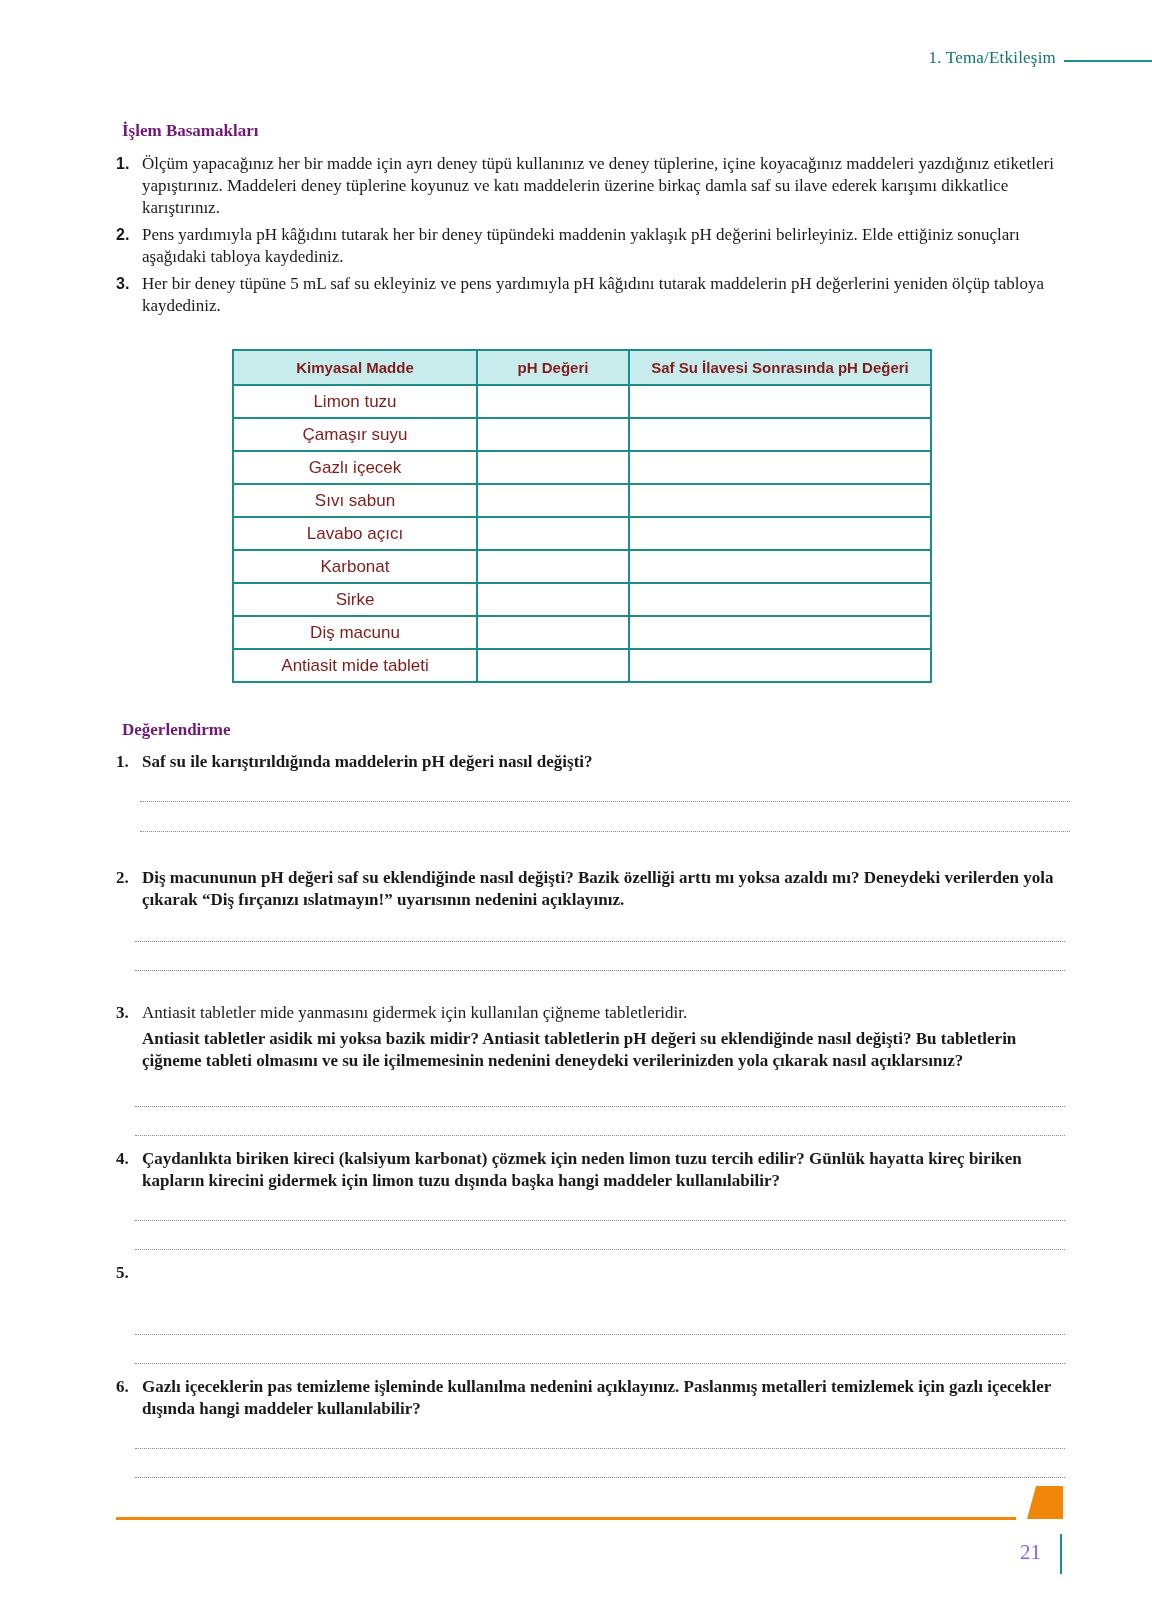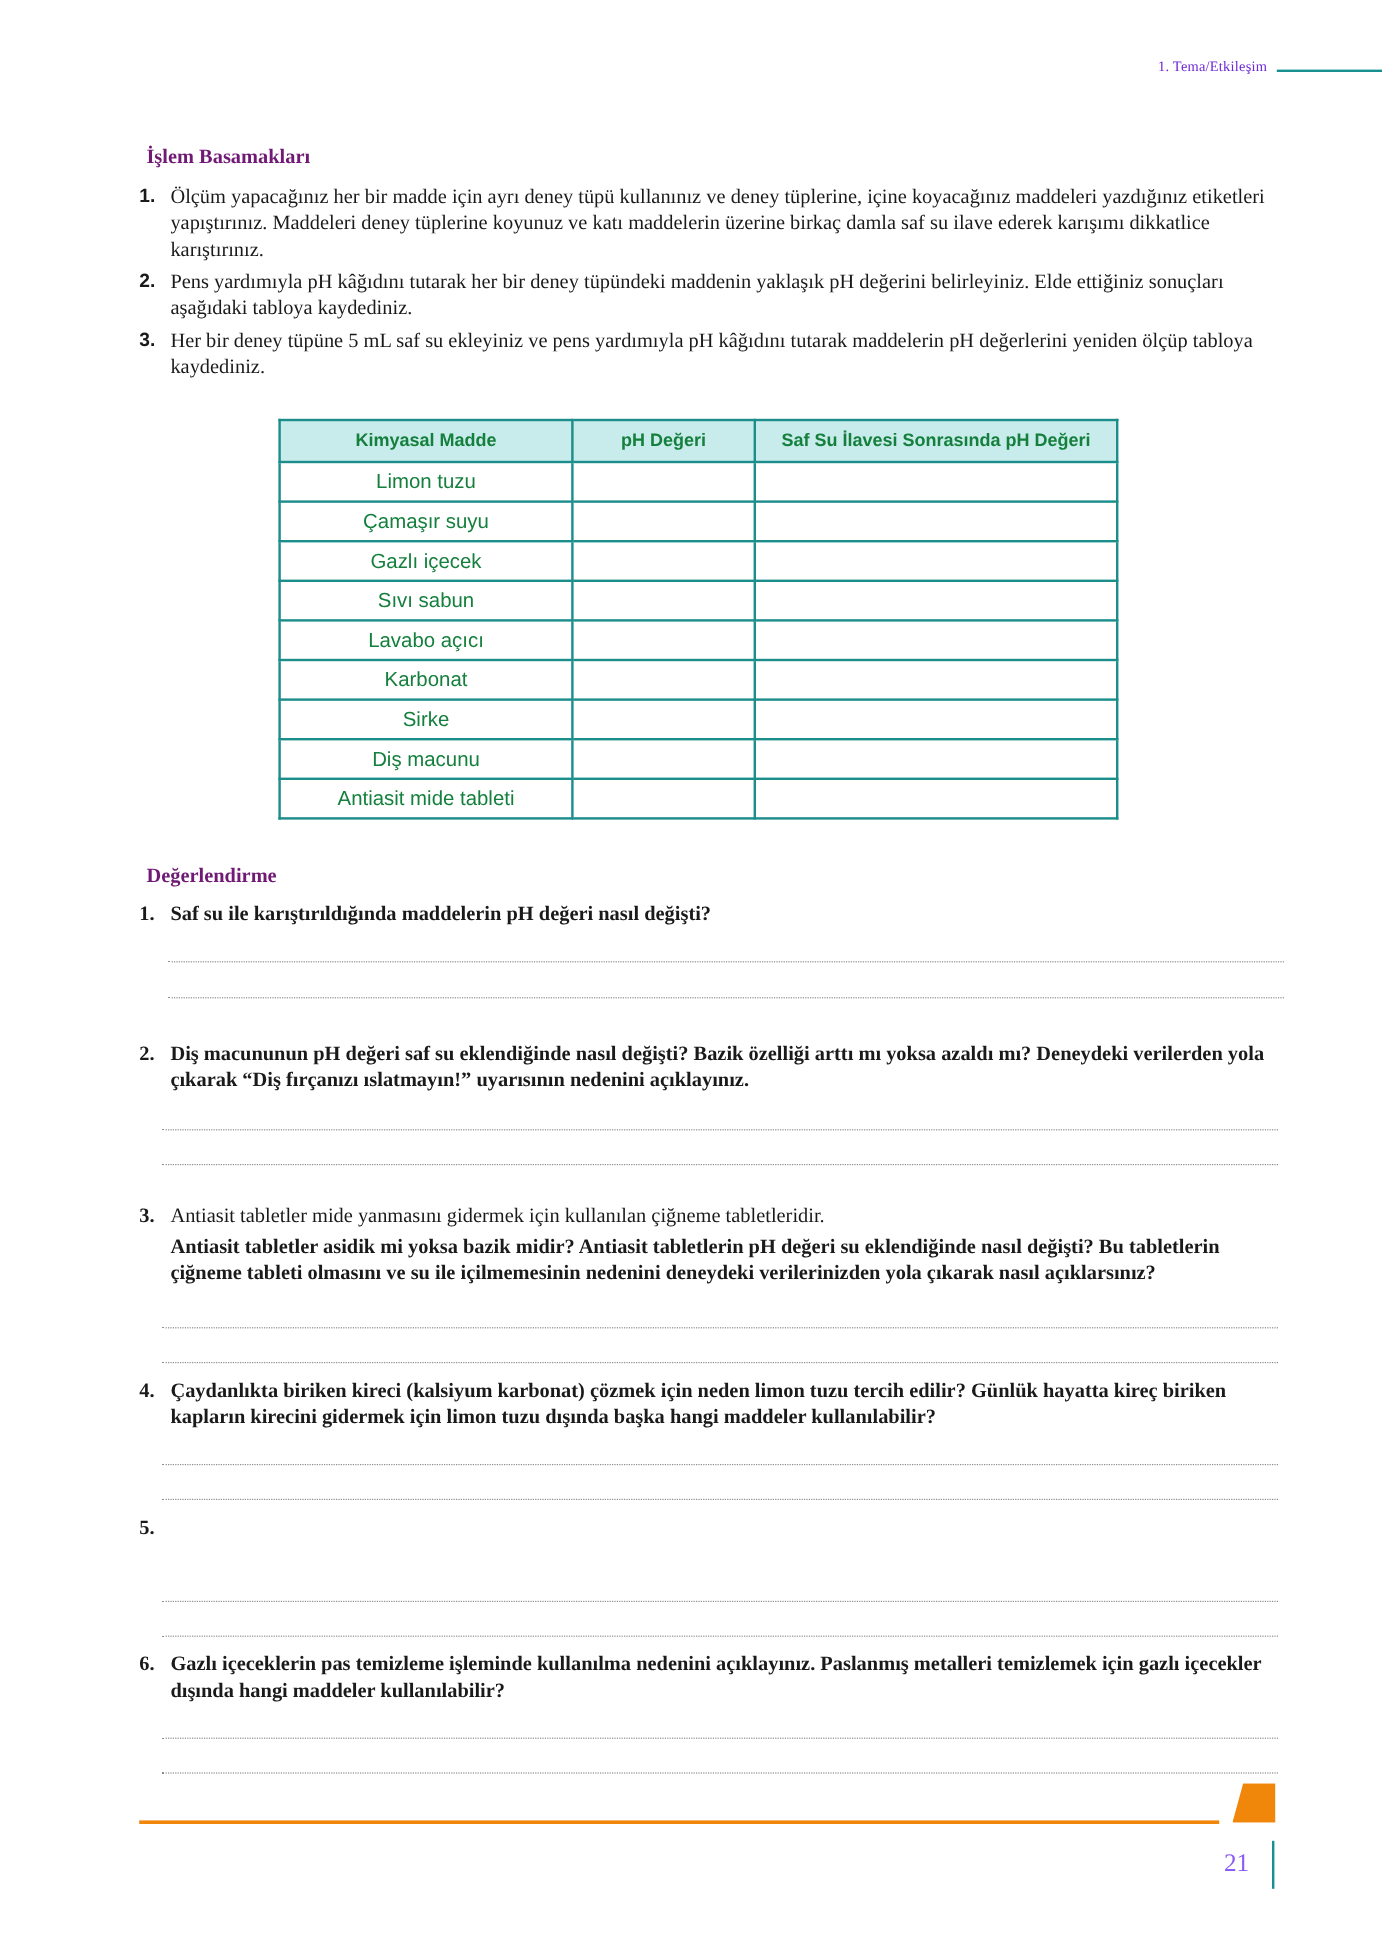--- a/index.html
+++ b/index.html
@@ -1,28 +1,28 @@
 <!DOCTYPE html>
 <html><head>
 <meta charset="utf-8">
 <style>
   html, body { margin: 0; padding: 0; background: #ffffff; }
   body { width: 1152px; height: 1624px; position: relative; overflow: hidden;
          font-family: "DejaVu Serif", "Liberation Serif", serif; color: #1a1a1a; }
   .header { position: absolute; top: 48px; right: 0; display: flex; align-items: center; }
-  .header-text { font-family: "Liberation Serif", serif; font-size: 12px; color: #6d28d9; letter-spacing: 0.2px; }
+  .header-text { font-family: "Liberation Serif", serif; font-size: 17px; color: #0f766e; letter-spacing: 0.2px; }
   .header-line { width: 88px; height: 2px; background: #18908f; margin-left: 8px; margin-top: 6px; margin-right: 0; }
   .section-title { position: absolute; left: 122px; font-family: "Liberation Serif", serif; font-weight: bold;
                    font-size: 17px; color: #701a75; }
   .steps { position: absolute; left: 116px; top: 153px; width: 950px; margin: 0; padding: 0; list-style: none;
            font-family: "Liberation Serif", serif; font-size: 17px; line-height: 22px; }
   .steps li { position: relative; padding-left: 26px; margin-bottom: 5px; }
   .steps .num { position: absolute; left: 0; top: 0; font-weight: bold; font-family: "Liberation Sans", sans-serif; font-size: 16px; }
   table.data { position: absolute; left: 232px; top: 349px; border-collapse: collapse;
-               font-family: "Liberation Sans", sans-serif; font-size: 17px; color: #15803d; }
+               font-family: "Liberation Sans", sans-serif; font-size: 17px; color: #7f1d1d; }
   table.data th, table.data td { border: 2px solid #1b8d8a; text-align: center; height: 31px; padding: 0; }
   table.data th { background: #c8ebeb; font-weight: bold; font-size: 15px; height: 33px; }
   .c1 { width: 242px; } .c2 { width: 150px; } .c3 { width: 300px; }
   .eval { position: absolute; left: 116px; width: 950px; font-family: "Liberation Serif", serif; font-size: 17px; line-height: 22px; }
   .q { position: relative; padding-left: 26px; font-weight: bold; }
   .q .num { position: absolute; left: 0; top: 0; font-weight: bold; }
   .q .intro { font-weight: normal; display: block; margin-bottom: 4px; margin-top: 19px; }
   .dots { position: absolute; height: 0; border-top: 1.5px dotted #8c8c8c; }
   .footer-line { position: absolute; left: 116px; top: 1517px; width: 900px; height: 3px; background: #f0860a; }
   .footer-tab { position: absolute; left: 1027px; top: 1486px; width: 36px; height: 33px; background: #f0860a;

